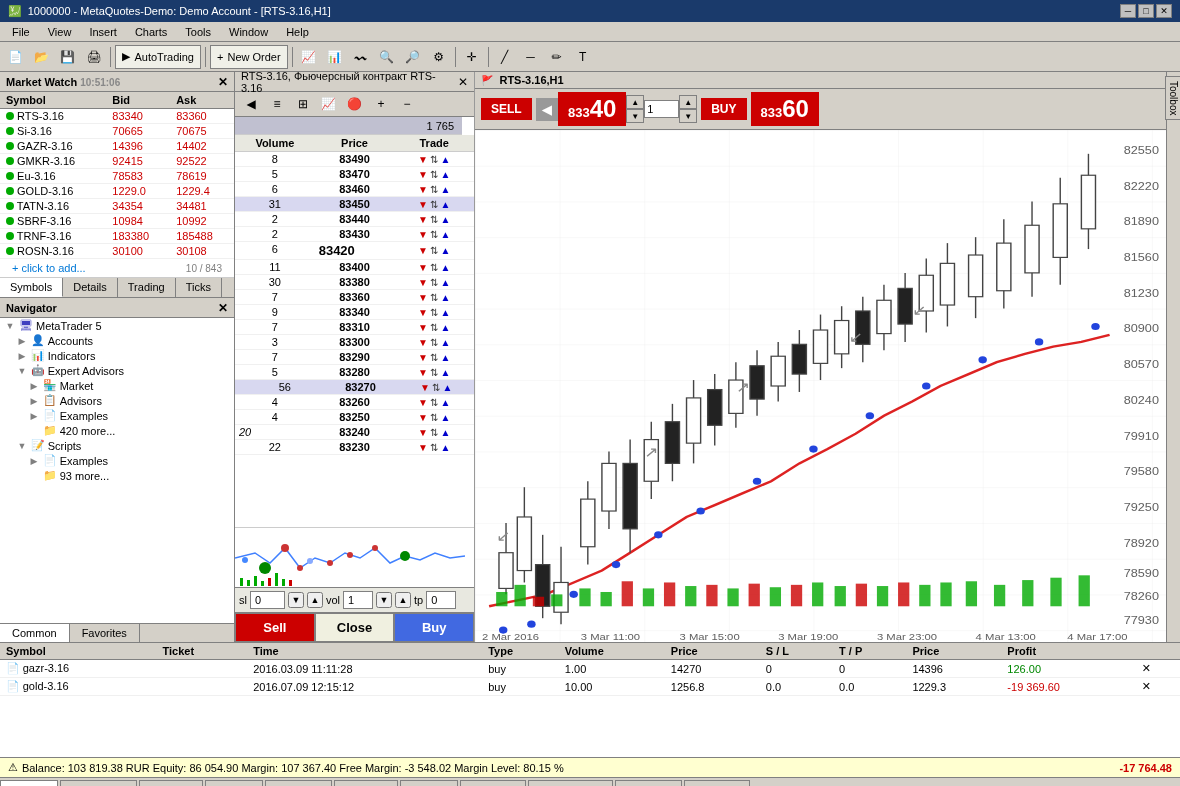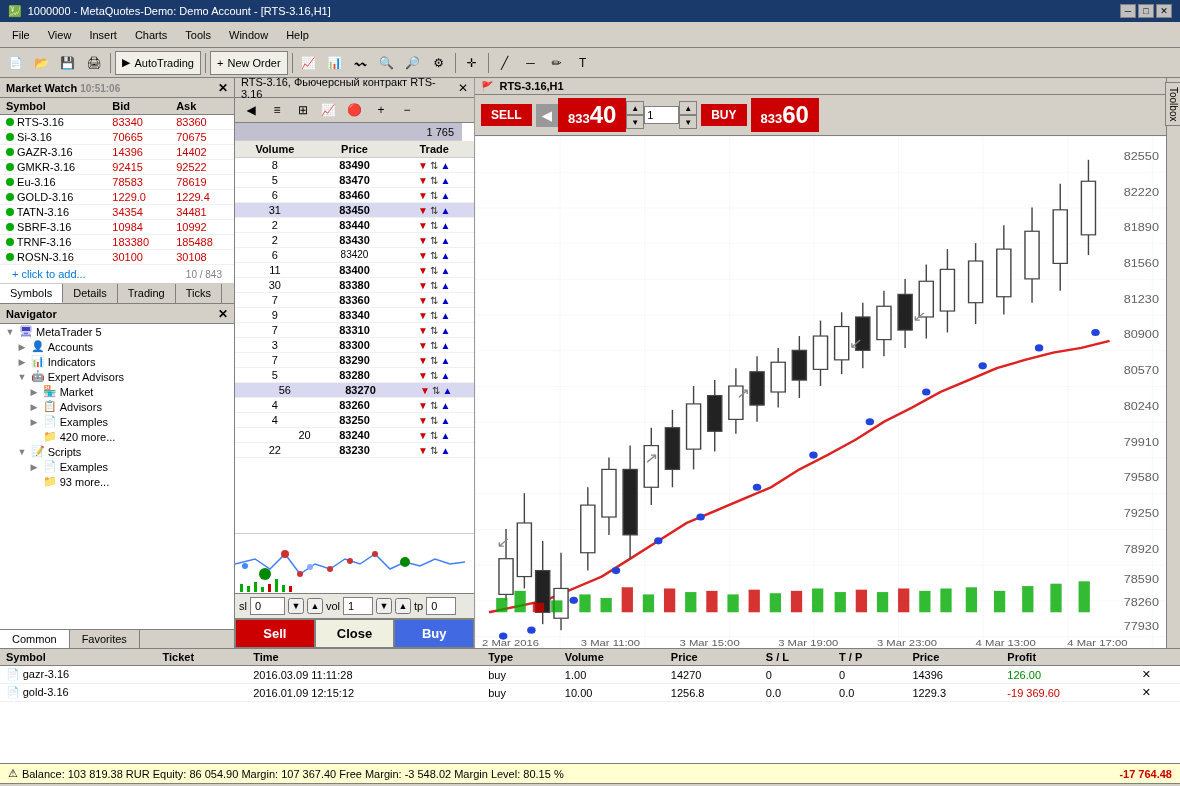--- a/index.html
+++ b/index.html
@@ -5,21 +5,21 @@
     * { margin: 0; padding: 0; box-sizing: border-box; }
     body { font-family: 'Segoe UI', Tahoma, Geneva, Verdana, sans-serif; font-size: 11px; background: #d4d0c8; overflow: hidden; width: 1180px; height: 786px; }
     
     
     .title-bar { background: #1a3a6b; color: white; height: 22px; display: flex; align-items: center; justify-content: space-between; padding: 0 8px; font-size: 11px; }
     .title-bar-left { display: flex; align-items: center; gap: 6px; }
     .title-bar-controls { display: flex; gap: 2px; }
     .title-btn { width: 16px; height: 14px; background: #c0c0c0; border: 1px solid #808080; display: flex; align-items: center; justify-content: center; font-size: 9px; cursor: pointer; color: black; }
     
     
-    .menu-bar { background: #d4d0c8; border-bottom: 1px solid #808080; height: 26px; display: flex; align-items: center; padding: 0 4px; gap: 2px; }
+    .menu-bar { background: #d4d0c8; border-bottom: 1px solid #808080; height: 20px; display: flex; align-items: center; padding: 0 4px; gap: 2px; }
     .menu-item { padding: 2px 8px; font-size: 11px; cursor: pointer; }
     
     
     .toolbar { background: #d4d0c8; border-bottom: 1px solid #808080; height: 30px; display: flex; align-items: center; padding: 2px 4px; gap: 2px; }
     .toolbar-btn { height: 24px; min-width: 24px; background: #d4d0c8; border: 1px solid transparent; display: flex; align-items: center; justify-content: center; cursor: pointer; font-size: 12px; padding: 0 3px; }
     .toolbar-separator { width: 1px; height: 20px; background: #808080; margin: 0 2px; }
     .autotrading-btn { background: #f0f0e8; border: 1px solid #808080; padding: 2px 6px; display: flex; align-items: center; gap: 4px; height: 24px; cursor: pointer; font-size: 11px; }
     .new-order-btn { background: #f0f0e8; border: 1px solid #808080; padding: 2px 6px; display: flex; align-items: center; gap: 4px; height: 24px; cursor: pointer; font-size: 11px; }
     
     
@@ -391,21 +391,21 @@
     <div style="flex:1;text-align:center;padding:1px 4px;font-size:11px;">2</div>
     <div style="flex:1;text-align:center;padding:1px 4px;font-size:11px;font-weight:bold;">83430</div>
     <div style="flex:1;display:flex;align-items:center;justify-content:center;padding:1px 4px;">
       <span style="color:#cc0000;font-size:10px;">▼</span>
       <span style="color:#333;font-size:10px;margin:0 2px;">⇅</span>
       <span style="color:#0000cc;font-size:10px;">▲</span>
     </div>
   </div>
         <div style="display: flex; border-bottom: 1px solid rgb(240, 240, 240);">
     <div style="flex:1;text-align:center;padding:1px 4px;font-size:11px;">6</div>
-    <div style="flex:1;text-align:center;padding:1px 4px;font-size:10px;font-weight:normal;">83420</div>
+    <div style="flex:1;padding:1px 4px;font-size:13px;font-weight:bold;">83420</div>
     <div style="flex:1;display:flex;align-items:center;justify-content:center;padding:1px 4px;">
       <span style="color:#cc0000;font-size:10px;">▼</span>
       <span style="color:#333;font-size:10px;margin:0 2px;">⇅</span>
       <span style="color:#0000cc;font-size:10px;">▲</span>
     </div>
   </div>
         <div style="display: flex; border-bottom: 1px solid rgb(240, 240, 240);">
     <div style="flex:1;text-align:center;padding:1px 4px;font-size:11px;">11</div>
     <div style="flex:1;text-align:center;padding:1px 4px;font-size:11px;font-weight:bold;">83400</div>
     <div style="flex:1;display:flex;align-items:center;justify-content:center;padding:1px 4px;">
@@ -498,21 +498,21 @@
         <div style="display: flex; border-bottom: 1px solid rgb(240, 240, 240);">
     <div style="flex:1;text-align:center;padding:1px 4px;font-size:11px;">4</div>
     <div style="flex:1;text-align:center;padding:1px 4px;font-size:11px;font-weight:bold;">83250</div>
     <div style="flex:1;display:flex;align-items:center;justify-content:center;padding:1px 4px;">
       <span style="color:#cc0000;font-size:10px;">▼</span>
       <span style="color:#333;font-size:10px;margin:0 2px;">⇅</span>
       <span style="color:#0000cc;font-size:10px;">▲</span>
     </div>
   </div>
         <div style="display: flex; border-bottom: 1px solid rgb(240, 240, 240);">
-    <div style="flex:1;text-align:right;padding:1px 4px;font-size:11px;">20</div>
+    <div style="flex:1;text-align:left;padding:1px 4px;font-size:11px;font-style:italic;">20</div>
     <div style="flex:1;text-align:center;padding:1px 4px;font-size:11px;font-weight:bold;">83240</div>
     <div style="flex:1;display:flex;align-items:center;justify-content:center;padding:1px 4px;">
       <span style="color:#cc0000;font-size:10px;">▼</span>
       <span style="color:#333;font-size:10px;margin:0 2px;">⇅</span>
       <span style="color:#0000cc;font-size:10px;">▲</span>
     </div>
   </div>
         <div style="display: flex; border-bottom: 1px solid rgb(240, 240, 240);">
     <div style="flex:1;text-align:center;padding:1px 4px;font-size:11px;">22</div>
     <div style="flex:1;text-align:center;padding:1px 4px;font-size:11px;font-weight:bold;">83230</div>
@@ -803,21 +803,21 @@
     <td>14270</td>
     <td>0</td>
     <td>0</td>
     <td>14396</td>
     <td style="color:#008800;">126.00</td>
     <td style="cursor:pointer;">✕</td>
   </tr>
         <tr>
     <td>📄 gold-3.16</td>
     <td></td>
-    <td>2016.01.09 12:15:12</td>
+    <td>2016.07.09 12:15:12</td>
     <td>buy</td>
     <td>10.00</td>
     <td>1256.8</td>
     <td>0.0</td>
     <td>0.0</td>
     <td>1229.3</td>
     <td style="color:#cc0000;">-19 369.60</td>
     <td style="cursor:pointer;">✕</td>
   </tr>
       </tbody>

